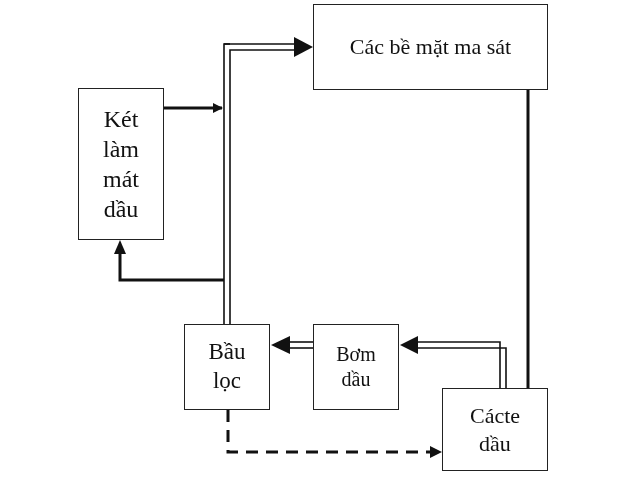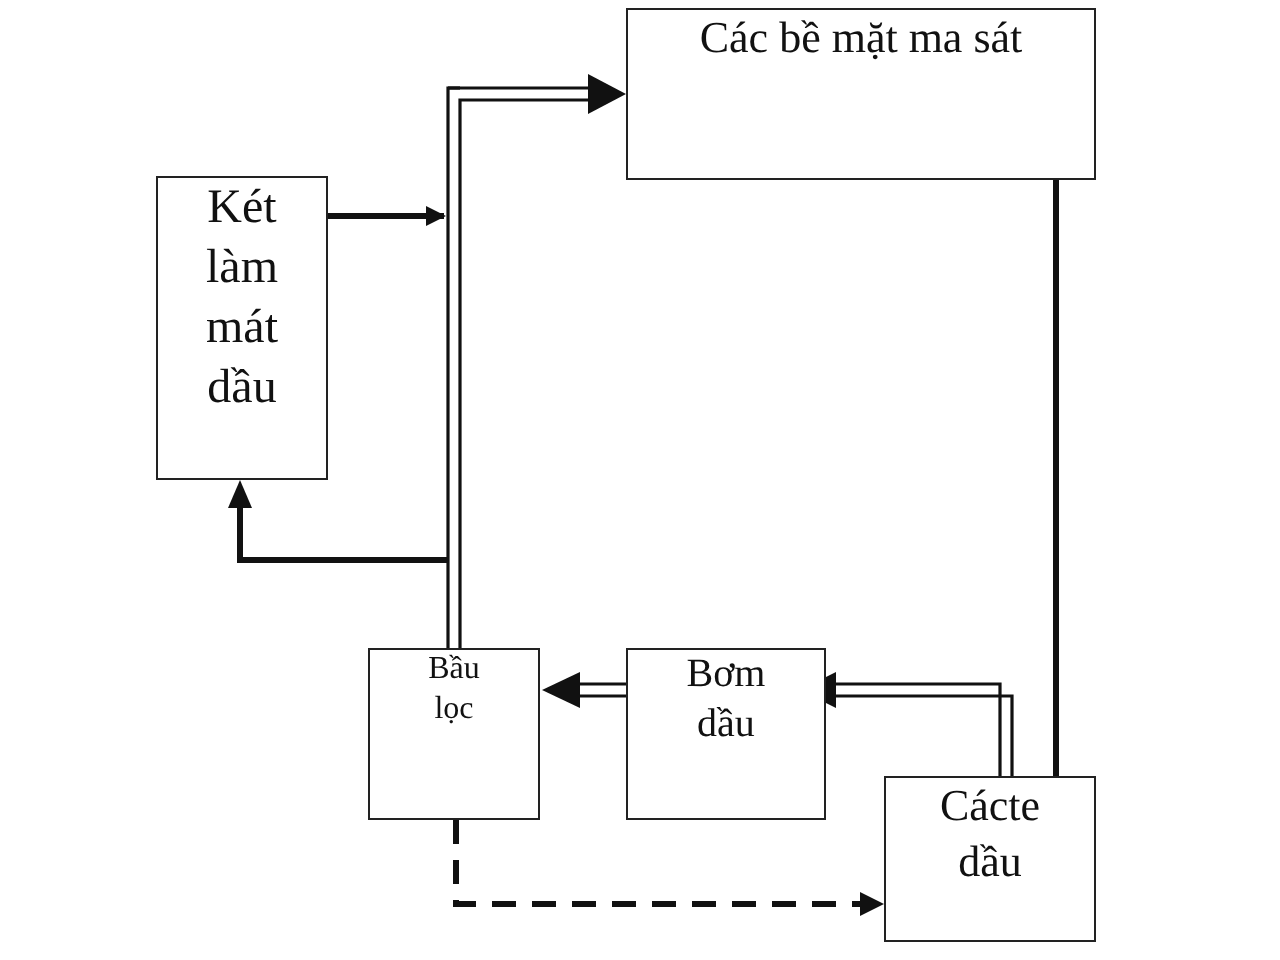--- a/index.html
+++ b/index.html
@@ -1,23 +1,23 @@
 <!DOCTYPE html>
 <html><head>
 <meta charset="utf-8">
 <style>
   html, body { margin:0; padding:0; background:#ffffff; }
   body { width:640px; height:480px; position:relative; overflow:hidden; font-family:"Liberation Serif", serif; }
   svg { position:absolute; left:0; top:0; }
-  .box { position:absolute; border:1.5px solid #222; background:#fff; box-sizing:border-box; display:flex; align-items:flex-start; justify-content:center; text-align:center; color:#111; }
+  .box { position:absolute; border:1.5px solid #222; background:#fff; box-sizing:border-box; display:flex; align-items:center; justify-content:center; text-align:center; color:#111; }
   .box span { display:block; line-height:1.25; }
   #b-surfaces { left:313px; top:4px; width:235px; height:86px; font-size:22px; }
   #b-cooler { left:78px; top:88px; width:86px; height:152px; font-size:24px; line-height:1.3; }
-  #b-filter { left:184px; top:324px; width:86px; height:86px; font-size:16px; }
-  #b-pump { left:313px; top:324px; width:100px; height:86px; font-size:20px; }
+  #b-filter { left:184px; top:324px; width:86px; height:86px; font-size:23px; }
+  #b-pump { left:313px; top:324px; width:86px; height:86px; font-size:20px; }
   #b-sump { left:442px; top:388px; width:106px; height:83px; font-size:22px; }
 </style>
 </head>
 <body>
 
 <svg width="640" height="480" viewBox="0 0 640 480">
   <defs>
     <marker id="arr" markerWidth="10" markerHeight="10" refX="9" refY="5" orient="auto" markerUnits="userSpaceOnUse">
       <path d="M0,0 L10,5 L0,10 z" fill="#111"></path>
     </marker>

